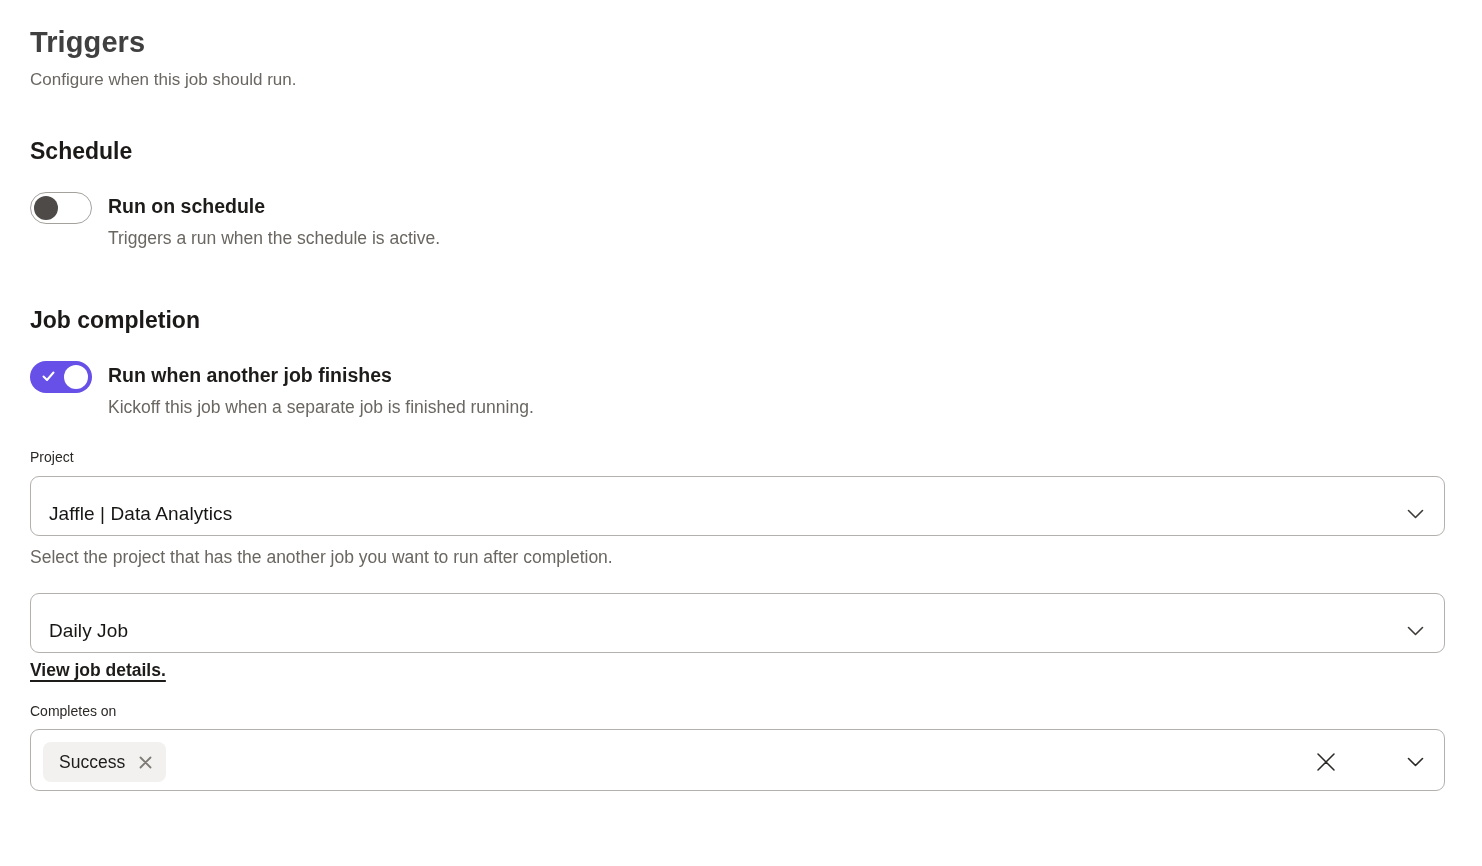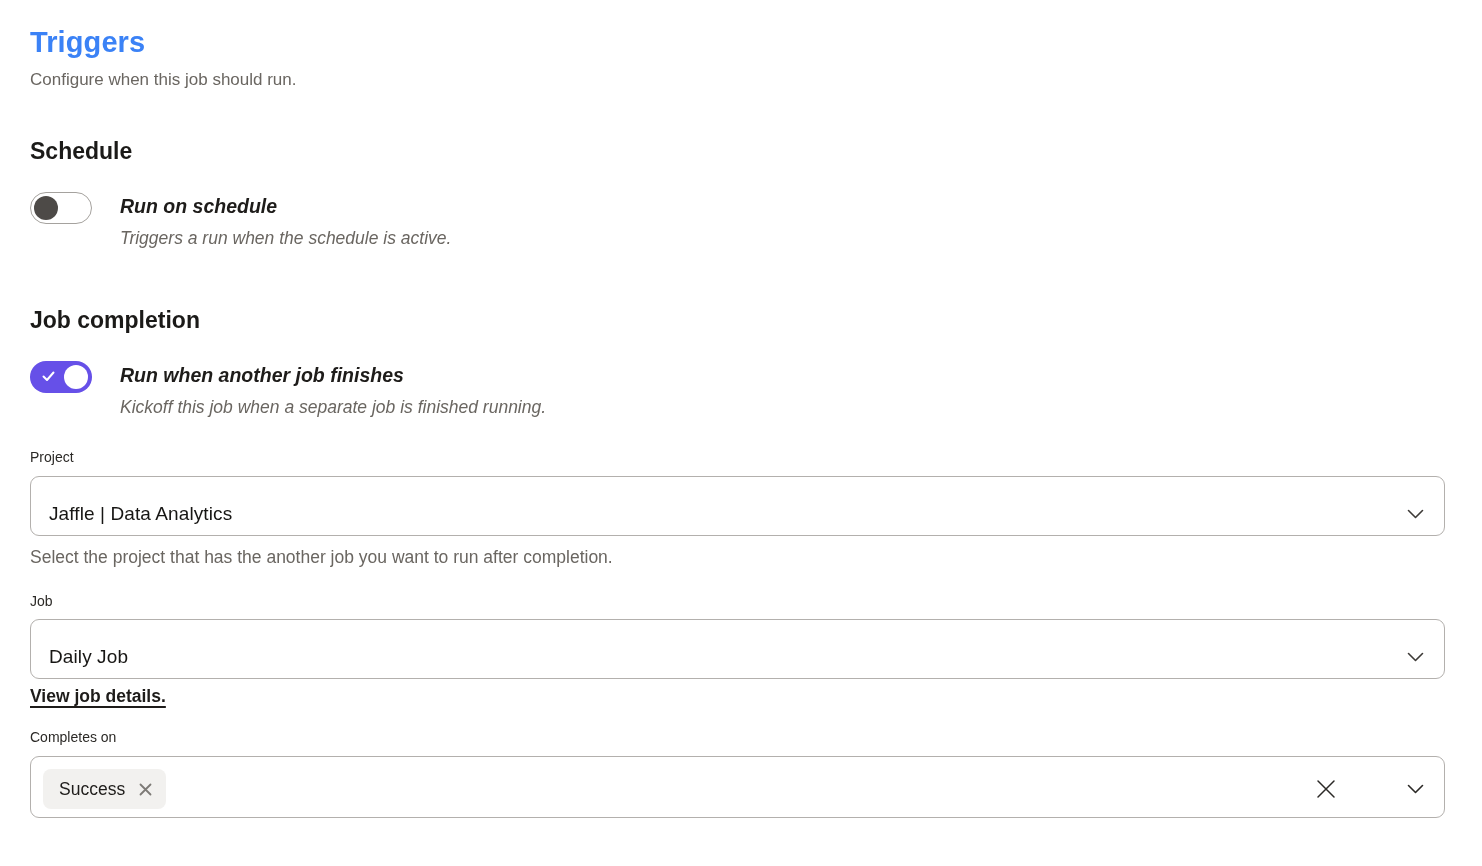--- a/index.html
+++ b/index.html
@@ -12,21 +12,21 @@
     color: #1e1c1a;
     overflow: hidden;
   }
   .page { padding: 24px 37px 0 30px; }
 
   h1.page-title {
     margin: 0;
     font-size: 29px;
     font-weight: 700;
     letter-spacing: 0.1px;
-    color: #3b82f6;
+    color: #404040;
     line-height: 1.25;
   }
   .subtitle {
     margin: 9px 0 0 0;
     font-size: 17px;
     color: #6a6661;
     line-height: 1.3;
   }
   h2.section-heading {
     margin: 0;
@@ -73,21 +73,21 @@
     right: 4px; top: 4px;
     width: 24px; height: 24px;
     border-radius: 50%;
     background: #ffffff;
   }
   .toggle.on .check {
     position: absolute;
     left: 12px; top: 10px;
     width: 13px; height: 11px;
   }
-  .toggle-text { margin-left: 28px; padding-top: 3px; font-style: italic; }
+  .toggle-text { margin-left: 16px; padding-top: 3px; }
   .toggle-label {
     font-size: 19.5px;
     font-weight: 600;
     color: #1e1c1a;
     line-height: 1.2;
   }
   .toggle-desc {
     margin-top: 9px;
     font-size: 17.5px;
     color: #6a6661;
@@ -232,21 +232,20 @@
       <div class="select">
         <span class="select-value">Jaffle | Data Analytics</span>
         <svg class="chevron" viewBox="0 0 17 10">
           <path d="M1.5 1.5 L8.5 8.5 L15.5 1.5" stroke="#3d3a37" stroke-width="1.6" fill="none" stroke-linecap="round" stroke-linejoin="round"></path>
         </svg>
       </div>
       <p class="helper">Select the project that has the another job you want to run after completion.</p>
     </div>
 
     <div class="field field-job">
-      <label class="field-label">Job</label>
       <div class="select">
         <span class="select-value">Daily Job</span>
         <svg class="chevron" viewBox="0 0 17 10">
           <path d="M1.5 1.5 L8.5 8.5 L15.5 1.5" stroke="#3d3a37" stroke-width="1.6" fill="none" stroke-linecap="round" stroke-linejoin="round"></path>
         </svg>
       </div>
       <a class="link" href="#">View job details.</a>
     </div>
 
     <div class="field field-completes">

